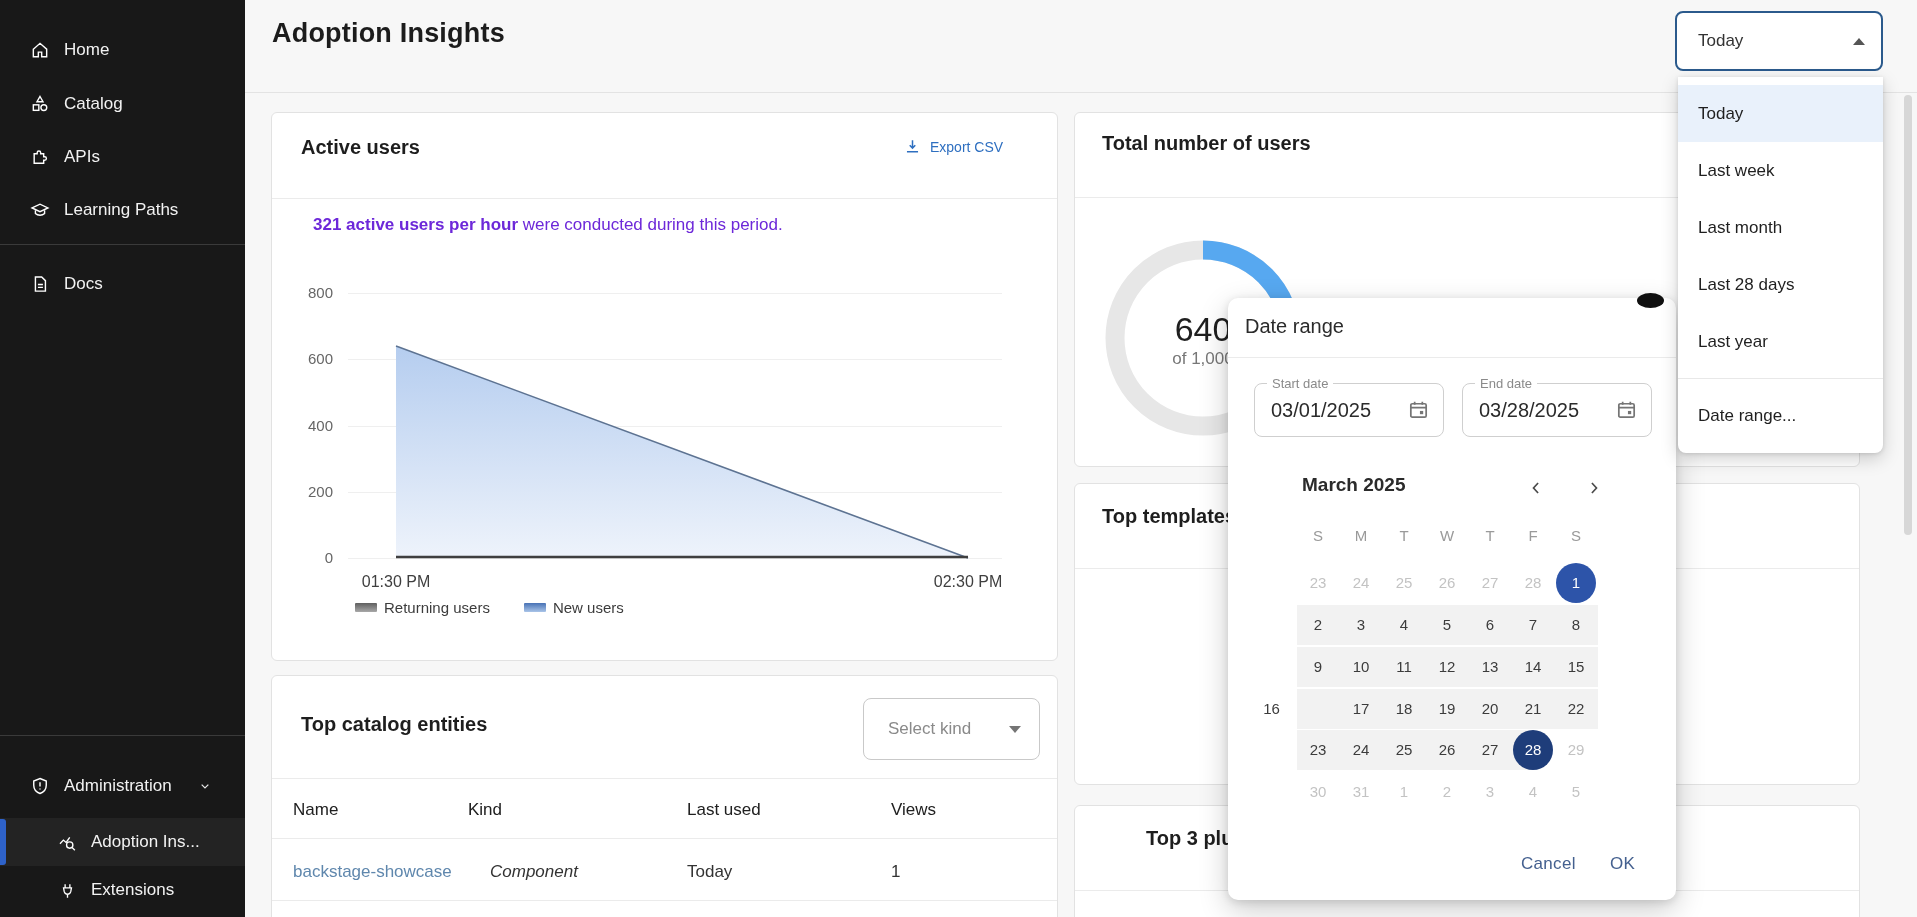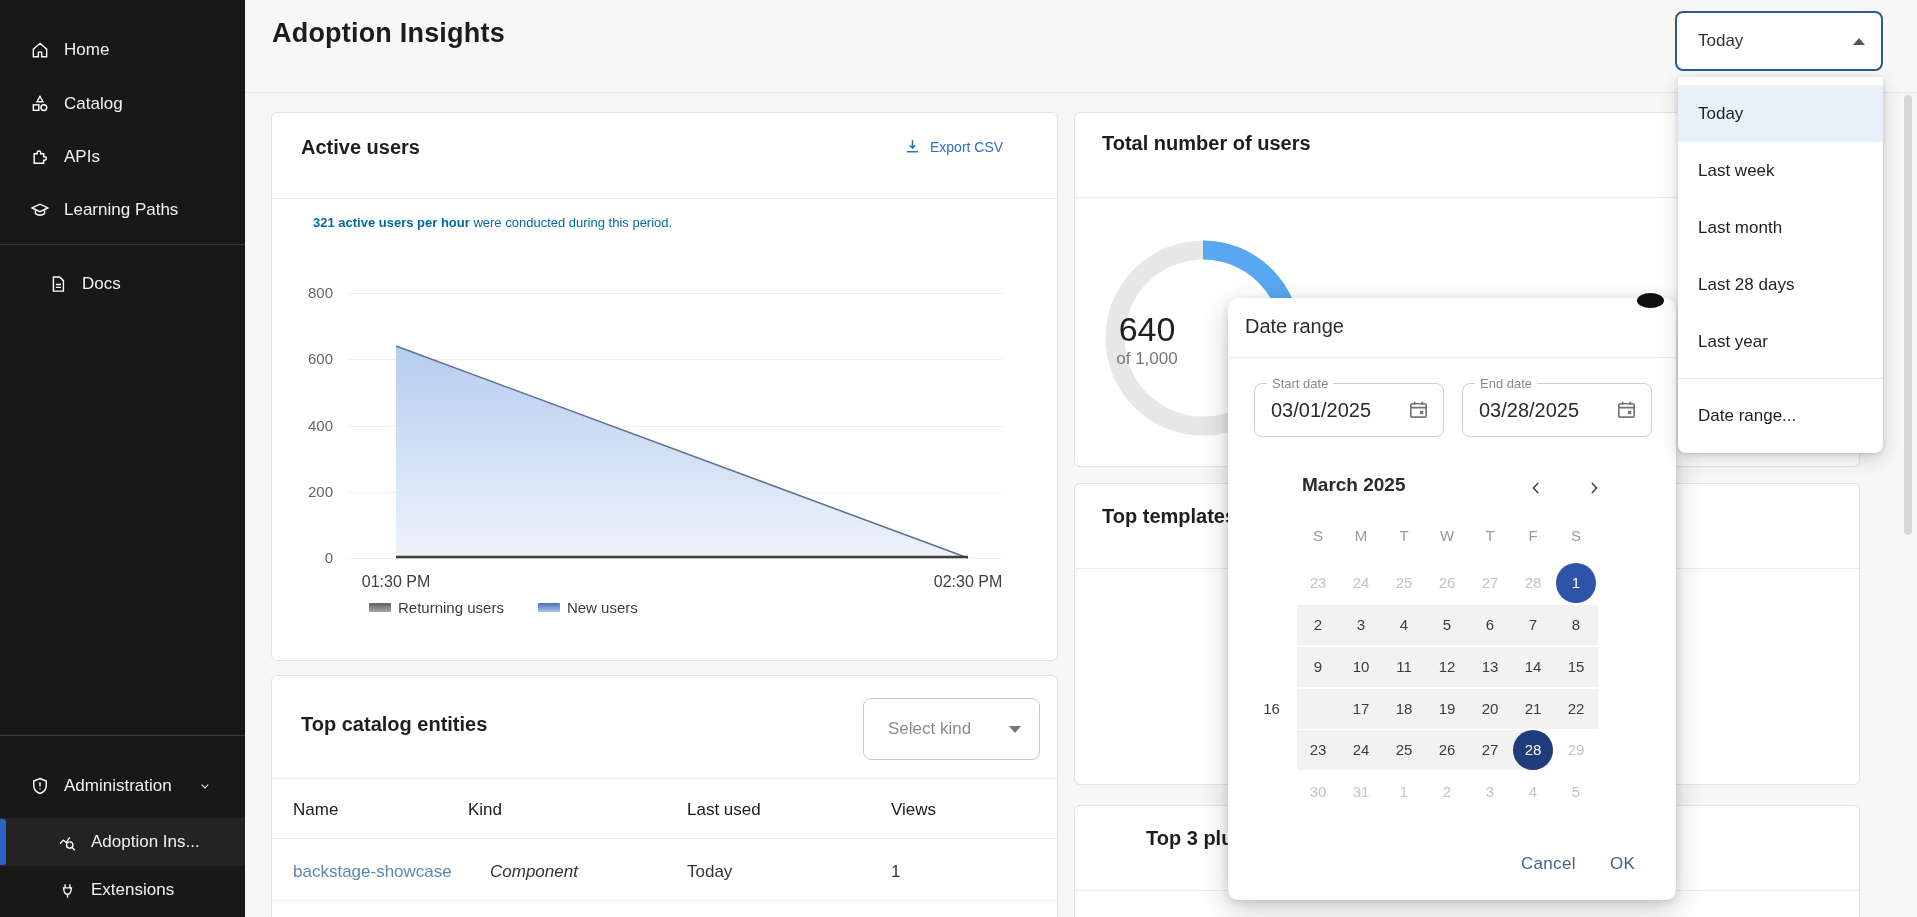--- a/index.html
+++ b/index.html
@@ -113,21 +113,21 @@
       </div>
       <div class="sb-item" style="top: 186px;">
         <span class="ic">
           <svg viewBox="0 0 24 24" fill="none" stroke="#fff" stroke-width="1.7">
             <path d="M2.5 9.5 L12 5 L21.5 9.5 L12 14 Z"></path>
             <path d="M6.5 12.2 V16.2 C6.5 16.2 8.7 18.2 12 18.2 C15.3 18.2 17.5 16.2 17.5 16.2 V12.2"></path>
           </svg>
         </span>
         <span class="lb">Learning Paths</span>
       </div>
-      <div class="sb-item" style="top: 260px; margin-left: 18px;">
+      <div class="sb-item" style="top: 260px;">
         <span class="ic">
           <svg viewBox="0 0 24 24" fill="none" stroke="#fff" stroke-width="1.7">
             <path d="M6.5 3.5 H14 L18.5 8 V20.5 H6.5 Z"></path>
             <path d="M9.5 12.5 H15.5 M9.5 16 H15.5"></path>
           </svg>
         </span>
         <span class="lb">Docs</span>
       </div>
       <div class="sb-divider" style="top: 244px;"></div>
       <div class="sb-divider" style="top: 735px;"></div>
@@ -175,21 +175,21 @@
 
   <div class="card" style="left:271px;top:112px;width:787px;height:549px;"></div>
   <div class="card-title" style="left:301px;top:136px;">Active users</div>
   <div class="abs" id="export-btn" style="left:903px;top:137px;">
     <svg width="19" height="19" viewBox="0 0 24 24" fill="none" stroke="#2e6fc0" stroke-width="1.9">
         <path d="M12 4 V14 M8.5 10.5 L12 14 L15.5 10.5 M5 18.5 H19"></path>
       </svg>
     <span>Export CSV</span>
   </div>
   <div class="hdiv" style="left:272px;top:198px;width:785px;"></div>
-  <div class="abs" style="left:313px;top:215px;font-size:13px;color:#0369a1;">
+  <div class="abs" style="left:313px;top:215px;font-size:17px;color:#6d28d9;">
     <b>321 active users per hour</b><span> were conducted during this period.</span>
   </div>
   <div id="chart-area">
       <div class="gline" style="left:348px;top:293.0px;width:654px;"></div>
       <div class="ylab" style="left:285px;top:284.0px;">800</div>
       <div class="gline" style="left:348px;top:359.3px;width:654px;"></div>
       <div class="ylab" style="left:285px;top:350.3px;">600</div>
       <div class="gline" style="left:348px;top:425.5px;width:654px;"></div>
       <div class="ylab" style="left:285px;top:416.5px;">400</div>
       <div class="gline" style="left:348px;top:491.8px;width:654px;"></div>
@@ -202,42 +202,42 @@
             <stop offset="0" stop-color="#b5cdef"></stop>
             <stop offset="1" stop-color="#eef3fb"></stop>
           </linearGradient>
         </defs>
         <polygon points="48.0,55.0 620.0,267.0 620,267 48,267" fill="url(#ag)"></polygon>
         <polyline points="48.0,55.0 620.0,267.0" fill="none" stroke="#5d7392" stroke-width="1.6"></polyline>
         <line x1="48" y1="266" x2="620" y2="266" stroke="#3f3f3f" stroke-width="2.4"></line>
       </svg>
       <div class="xlab" style="left:341px;top:573px;">01:30 PM</div>
       <div class="xlab" style="left:913px;top:573px;">02:30 PM</div>
-      <div class="legend" style="left: 369px; top: 599px;">
+      <div class="legend" style="left: 355px; top: 599px;">
         <div class="leg-item">
           <span class="swatch" style="background:linear-gradient(#5f5f5f,#a8a8a8)"></span>
           <span>Returning users</span>
         </div>
         <div class="leg-item">
           <span class="swatch" style="background:linear-gradient(#4872b5,#a9c4e8)"></span>
           <span>New users</span>
         </div>
       </div>
     </div>
 
   <div class="card" style="left:1074px;top:112px;width:786px;height:355px;"></div>
   <div class="card-title" style="left:1102px;top:132px;">Total number of users</div>
   <div class="hdiv" style="left:1075px;top:197px;width:784px;"></div>
   <div class="abs" style="left:1103px;top:238px;width:200px;height:200px;">
     <svg width="200" height="200" viewBox="0 0 200 200">
       <circle cx="100" cy="100" r="88" fill="none" stroke="#e7e7e7" stroke-width="19"></circle>
       <circle id="donut-arc" cx="100" cy="100" r="88" fill="none" stroke="#57a8f0" stroke-width="19" transform="rotate(-90 100 100)" stroke-dasharray="222.7 552.9"></circle>
     </svg>
   </div>
-  <div class="abs" style="left:1067px;top:310px;width:160px;">
+  <div class="abs" style="left:1123px;top:310px;width:160px;">
     <div id="donut-center-num">640</div>
     <div id="donut-center-sub">of 1,000</div>
   </div>
 
   <div class="card" style="left:1074px;top:483px;width:786px;height:302px;"></div>
   <div class="card-title" style="left:1102px;top:505px;">Top templates</div>
   <div class="hdiv" style="left:1075px;top:568px;width:784px;"></div>
 
   <div class="card" style="left:1074px;top:805px;width:786px;height:140px;"></div>
   <div class="card-title" style="left:1102px;top:827px;margin-left:44px;">Top 3 plugins</div>

